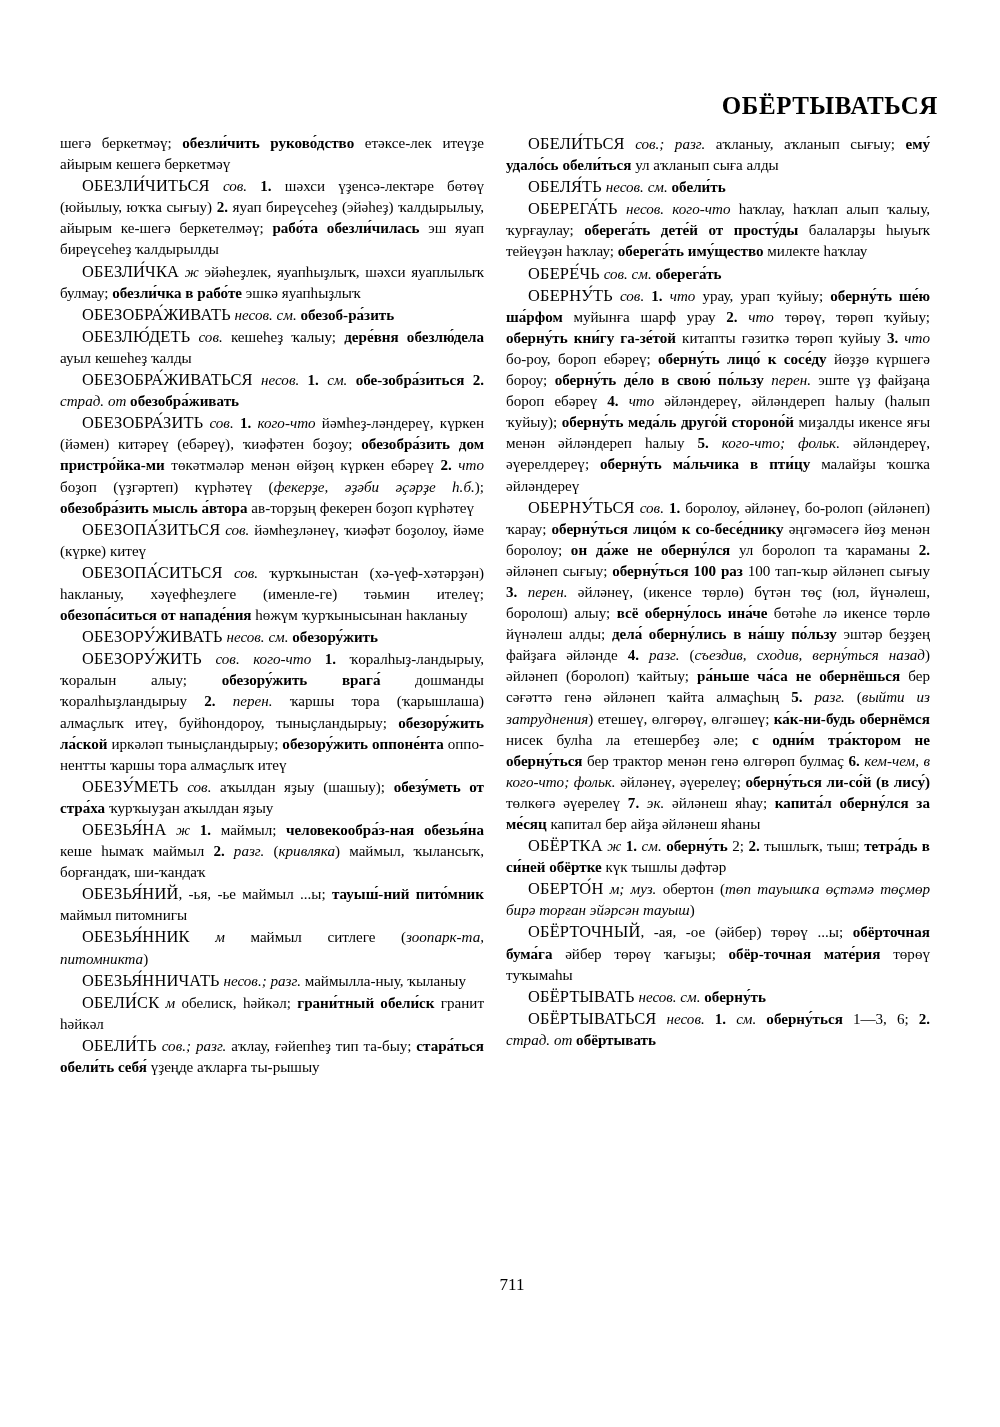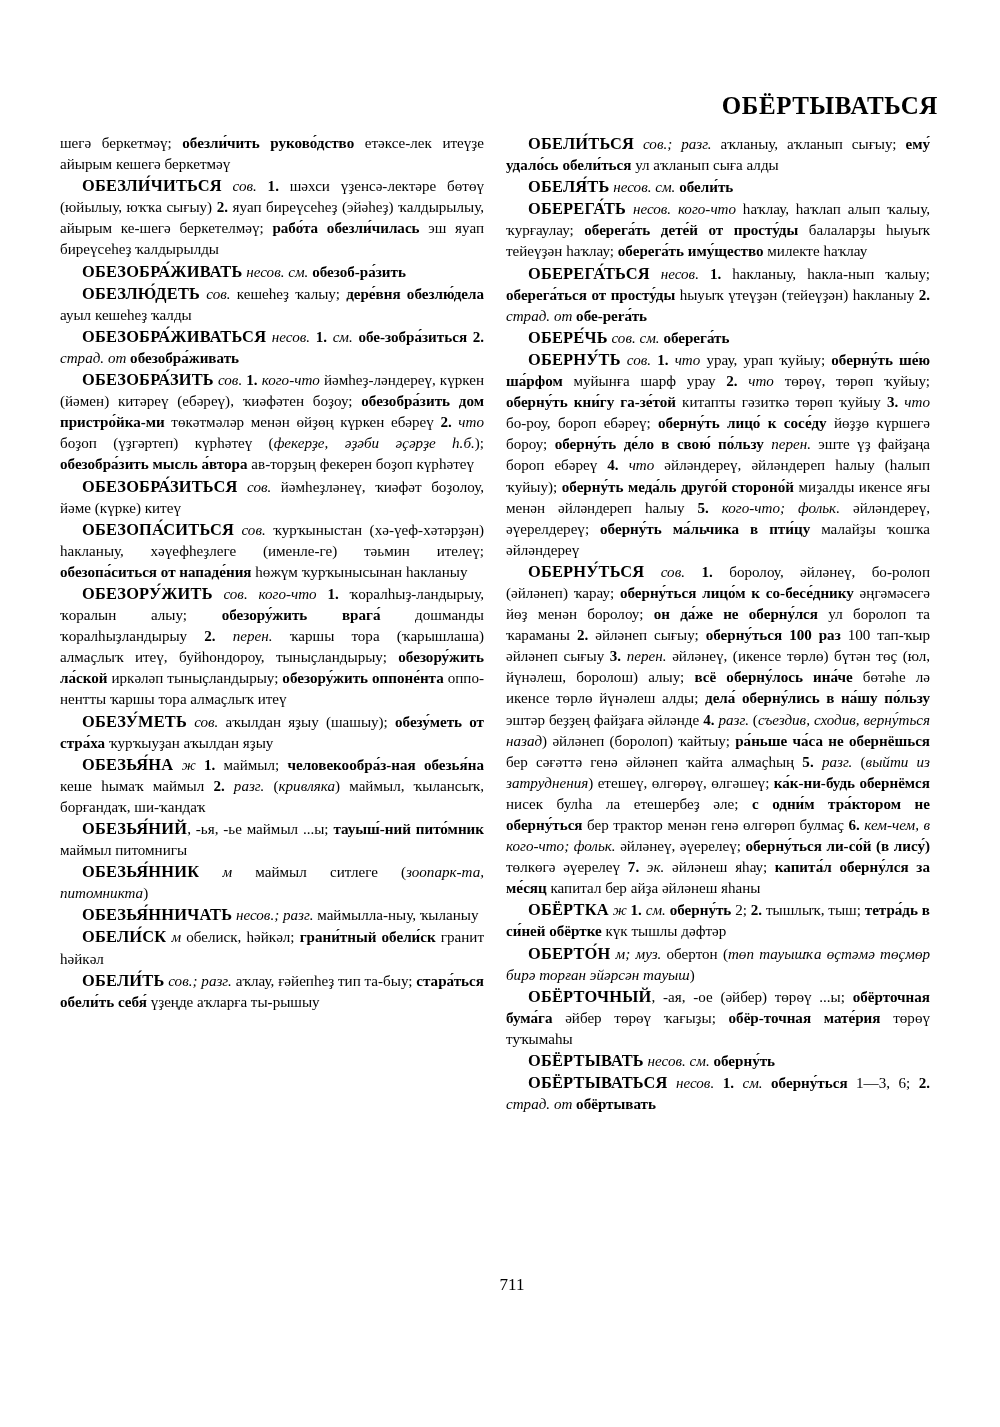--- a/index.html
+++ b/index.html
@@ -50,21 +50,21 @@
   }
   .col p {
     margin: 0;
     padding: 0;
     text-indent: 22px;
   }
   .col p.cont {
     text-indent: 0;
   }
   .hw {
-    font-weight: bold;
+    font-weight: normal;
     font-size: 16.4px;
     letter-spacing: 0.2px;
   }
   .folio {
     position: absolute;
     left: 12px;
     top: 1275px;
     width: 1000px;
     text-align: center;
     font-size: 17px;
@@ -75,41 +75,42 @@
 
 <div class="page">
 
   <div class="running-head">ОБЁРТЫВАТЬСЯ</div>
 
   <div class="columns">
 
     <div class="col" id="col-left">
         <p class="cont">шегә беркетмәү; <b>обезли́чить руково́дство</b> етәксе-лек итеүҙе айырым кешегә беркетмәү</p>
         <p><span class="hw">ОБЕЗЛИ́ЧИТЬСЯ</span><span> <i>сов.</i> <b>1.</b> шәхси үҙенсә-лектәре бөтөү (юйылыу, юҡҡа сығыу) <b>2.</b> яуап биреүсеһеҙ (эйәһеҙ) ҡалдырылыу, айырым ке-шегә беркетелмәү; <b>рабо́та обезли́чилась</b> эш яуап биреүсеһеҙ ҡалдырылды</span></p>
+        <p><span class="hw">ОБЕЗЛИ́ЧКА</span><span> <i>ж</i> эйәһеҙлек, яуапһыҙлыҡ, шәхси яуаплылыҡ булмау; <b>обезли́чка в рабо́те</b> эшкә яуапһыҙлыҡ</span></p>
         <p><span class="hw">ОБЕЗОБРА́ЖИВАТЬ</span><span> <i>несов. см.</i> <b>обезоб-ра́зить</b></span></p>
         <p><span class="hw">ОБЕЗЛЮ́ДЕТЬ</span><span> <i>сов.</i> кешеһеҙ ҡалыу; <b>дере́вня обезлю́дела</b> ауыл кешеһеҙ ҡалды</span></p>
         <p><span class="hw">ОБЕЗОБРА́ЖИВАТЬСЯ</span><span> <i>несов.</i> <b>1.</b> <i>см.</i> <b>обе-зобра́зиться 2.</b> <i>страд. от</i> <b>обезобра́живать</b></span></p>
         <p><span class="hw">ОБЕЗОБРА́ЗИТЬ</span><span> <i>сов.</i> <b>1.</b> <i>кого-что</i> йәмһеҙ-ләндереү, күркен (йәмен) китәреү (ебәреү), ҡиәфәтен боҙоу; <b>обезобра́зить дом пристро́йка-ми</b> төкәтмәләр менән өйҙөң күркен ебәреү <b>2.</b> <i>что</i> боҙоп (үҙгәртеп) күрһәтеү (<i>фекерҙе, әҙәби әҫәрҙе һ.б.</i>); <b>обезобра́зить мысль а́втора</b> ав-торҙың фекерен боҙоп күрһәтеү</span></p>
-        <p><span class="hw">ОБЕЗОБРА́ЗИТЬСЯ</span><span> <i>сов.</i> йәмһеҙләнеү, ҡиәфәт боҙолоу, йәме (күрке) китеү</span></p>
+        <p><span class="hw">ОБЕЗОПА́ЗИТЬСЯ</span><span> <i>сов.</i> йәмһеҙләнеү, ҡиәфәт боҙолоу, йәме (күрке) китеү</span></p>
         <p><span class="hw">ОБЕЗОПА́СИТЬСЯ</span><span> <i>сов.</i> ҡурҡыныстан (хә-үеф-хәтәрҙән) һакланыу, хәүефһеҙлеге (именле-ге) тәьмин ителеү; <b>обезопа́ситься от нападе́ния</b> һөжүм ҡурҡынысынан һакланыу</span></p>
+        <p><span class="hw">ОБЕЗОРУ́ЖИВАТЬ</span><span> <i>несов. см.</i> <b>обезору́жить</b></span></p>
         <p><span class="hw">ОБЕЗОРУ́ЖИТЬ</span><span> <i>сов. кого-что</i> <b>1.</b> ҡоралһыҙ-ландырыу, ҡоралын алыу; <b>обезору́жить врага́</b> дошманды ҡоралһыҙландырыу <b>2.</b> <i>перен.</i> ҡаршы тора (ҡарышлаша) алмаҫлыҡ итеү, буйһондороу, тыныҫландырыу; <b>обезору́жить ла́ской</b> иркәләп тыныҫландырыу; <b>обезору́жить оппоне́нта</b> оппо-нентты ҡаршы тора алмаҫлыҡ итеү</span></p>
         <p><span class="hw">ОБЕЗУ́МЕТЬ</span><span> <i>сов.</i> аҡылдан яҙыу (шашыу); <b>обезу́меть от стра́ха</b> ҡурҡыуҙан аҡылдан яҙыу</span></p>
         <p><span class="hw">ОБЕЗЬЯ́НА</span><span> <i>ж</i> <b>1.</b> маймыл; <b>человекообра́з-ная обезья́на</b> кеше һымаҡ маймыл <b>2.</b> <i>разг.</i> (<i>кривляка</i>) маймыл, ҡылансыҡ, борғандаҡ, ши-ҡандаҡ</span></p>
         <p><span class="hw">ОБЕЗЬЯ́НИЙ</span><span>, -ья, -ье маймыл ...ы; <b>тауыш́-ний пито́мник</b> маймыл питомнигы</span></p>
         <p><span class="hw">ОБЕЗЬЯ́ННИК</span><span> <i>м</i> маймыл ситлеге (<i>зоопарк-та, питомникта</i>)</span></p>
         <p><span class="hw">ОБЕЗЬЯ́ННИЧАТЬ</span><span> <i>несов.; разг.</i> маймылла-ныу, ҡыланыу</span></p>
         <p><span class="hw">ОБЕЛИ́СК</span><span> <i>м</i> обелиск, һәйкәл; <b>грани́тный обели́ск</b> гранит һәйкәл</span></p>
         <p><span class="hw">ОБЕЛИ́ТЬ</span><span> <i>сов.; разг.</i> аҡлау, ғәйепһеҙ тип та-быу; <b>стара́ться обели́ть себя́</b> үҙеңде аҡларға ты-рышыу</span></p>
       </div>
 
     <div class="col" id="col-right">
         <p><span class="hw">ОБЕЛИ́ТЬСЯ</span><span> <i>сов.; разг.</i> аҡланыу, аҡланып сығыу; <b>ему́ удало́сь обели́ться</b> ул аҡланып сыға алды</span></p>
         <p><span class="hw">ОБЕЛЯ́ТЬ</span><span> <i>несов. см.</i> <b>обели́ть</b></span></p>
         <p><span class="hw">ОБЕРЕГА́ТЬ</span><span> <i>несов. кого-что</i> һаҡлау, һаҡлап алып ҡалыу, ҡурғаулау; <b>оберега́ть дете́й от просту́ды</b> балаларҙы һыуыҡ тейеүҙән һаҡлау; <b>оберега́ть иму́щество</b> милекте һаҡлау</span></p>
-        <p><span class="hw">ОБЕРЕГА́ТЬСЯ</span><span> <i>несов.</i> <b>1.</b> һакланыу, һакла-нып ҡалыу; <b>оберега́ться от просту́ды</b> һыуыҡ үтеүҙән (тейеүҙән) һакланыу <b>2.</b> <i>страд. от</i> <b>обе-perа́ть</b></span></p>
         <p><span class="hw">ОБЕРЕ́ЧЬ</span><span> <i>сов. см.</i> <b>оберега́ть</b></span></p>
         <p><span class="hw">ОБЕРНУ́ТЬ</span><span> <i>сов.</i> <b>1.</b> <i>что</i> урау, урап ҡуйыу; <b>оберну́ть ше́ю ша́рфом</b> муйынға шарф урау <b>2.</b> <i>что</i> төрөү, төрөп ҡуйыу; <b>оберну́ть кни́гу га-зе́той</b> китапты гәзиткә төрөп ҡуйыу <b>3.</b> <i>что</i> бо-роу, бороп ебәреү; <b>оберну́ть лицо́ к сосе́ду</b> йөҙҙө күршегә бороу; <b>оберну́ть де́ло в свою́ по́льзу</b> <i>перен.</i> эште үҙ файҙаңа бороп ебәреү <b>4.</b> <i>что</i> әйләндереү, әйләндереп һалыу (һалып ҡуйыу); <b>оберну́ть меда́ль друго́й стороно́й</b> миҙалды икенсе яғы менән әйләндереп һалыу <b>5.</b> <i>кого-что; фольк.</i> әйләндереү, әүерелдереү; <b>оберну́ть ма́льчика в пти́цу</b> малайҙы ҡошҡа әйләндереү</span></p>
         <p><span class="hw">ОБЕРНУ́ТЬСЯ</span><span> <i>сов.</i> <b>1.</b> боролоу, әйләнеү, бо-ролоп (әйләнеп) ҡарау; <b>оберну́ться лицо́м к со-бесе́днику</b> әңгәмәсегә йөҙ менән боролоу; <b>он да́же не оберну́лся</b> ул боролоп та ҡараманы <b>2.</b> әйләнеп сығыу; <b>оберну́ться 100 раз</b> 100 тап-ҡыр әйләнеп сығыу <b>3.</b> <i>перен.</i> әйләнеү, (икенсе төрлө) бүтән төҫ (юл, йүнәлеш, боролош) алыу; <b>всё оберну́лось ина́че</b> бөтәһе лә икенсе төрлө йүнәлеш алды; <b>дела́ оберну́лись в на́шу по́льзу</b> эштәр беҙҙең файҙаға әйләнде <b>4.</b> <i>разг.</i> (<i>съездив, сходив, верну́ться назад</i>) әйләнеп (боролоп) ҡайтыу; <b>ра́ньше ча́са не обернёшься</b> бер сәғәттә генә әйләнеп ҡайта алмаҫһың <b>5.</b> <i>разг.</i> (<i>выйти из затруднения</i>) етешеү, өлгөрөү, өлгәшеү; <b>ка́к-ни-будь обернёмся</b> нисек булһа ла етешербеҙ әле; <b>с одни́м тра́ктором не оберну́ться</b> бер трактор менән генә өлгөрөп булмаҫ <b>6.</b> <i>кем-чем, в кого-что; фольк.</i> әйләнеү, әүерелеү; <b>оберну́ться ли-со́й (в лису́)</b> төлкөгә әүерелеү <b>7.</b> <i>эк.</i> әйләнеш яһау; <b>капита́л оберну́лся за ме́сяц</b> капитал бер айҙа әйләнеш яһаны</span></p>
         <p><span class="hw">ОБЁРТКА</span><span> <i>ж</i> <b>1.</b> <i>см.</i> <b>оберну́ть</b> 2; <b>2.</b> тышлыҡ, тыш; <b>тетра́дь в си́ней обёртке</b> күк тышлы дәфтәр</span></p>
         <p><span class="hw">ОБЕРТО́Н</span><span> <i>м; муз.</i> обертон (<i>төп тауышҡа өҫтәмә төҫмөр бирә торған эйәрсән тауыш</i>)</span></p>
         <p><span class="hw">ОБЁРТОЧНЫЙ</span><span>, -ая, -ое (әйбер) төрөү ...ы; <b>обёрточная бума́га</b> әйбер төрөү ҡағыҙы; <b>обёр-точная мате́рия</b> төрөү туҡымаһы</span></p>
         <p><span class="hw">ОБЁРТЫВАТЬ</span><span> <i>несов. см.</i> <b>оберну́ть</b></span></p>
         <p><span class="hw">ОБЁРТЫВАТЬСЯ</span><span> <i>несов.</i> <b>1.</b> <i>см.</i> <b>оберну́ться</b> 1—3, 6; <b>2.</b> <i>страд. от</i> <b>обёртывать</b></span></p>
       </div>
 

